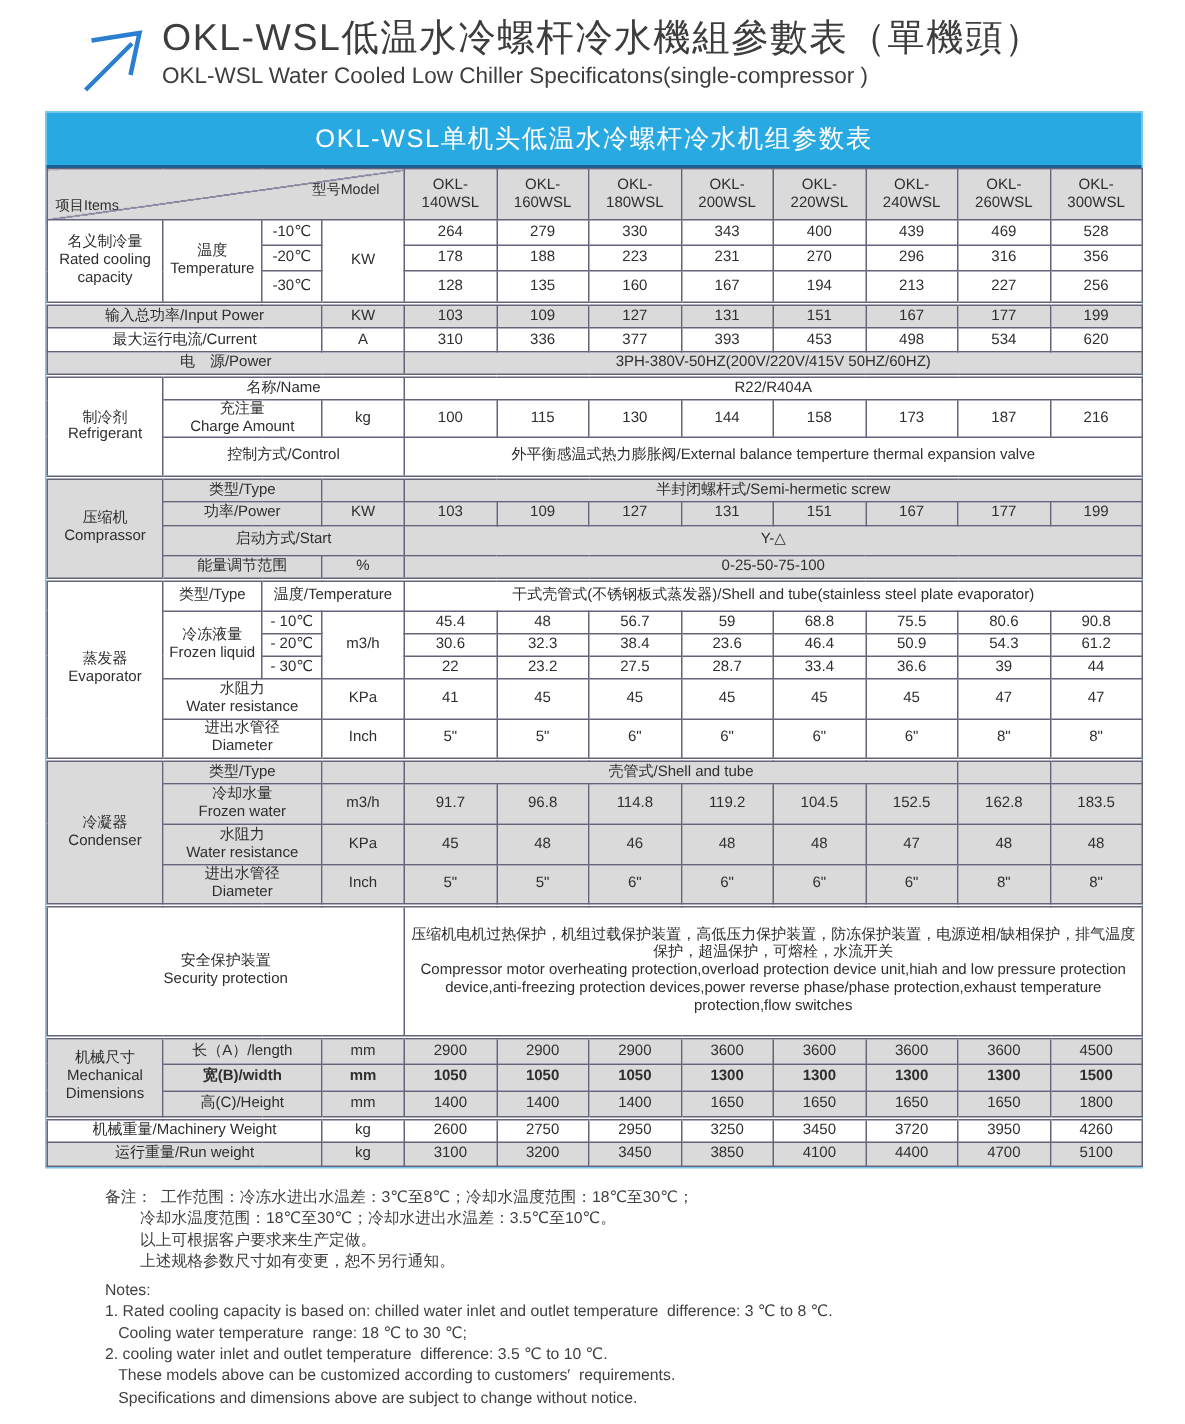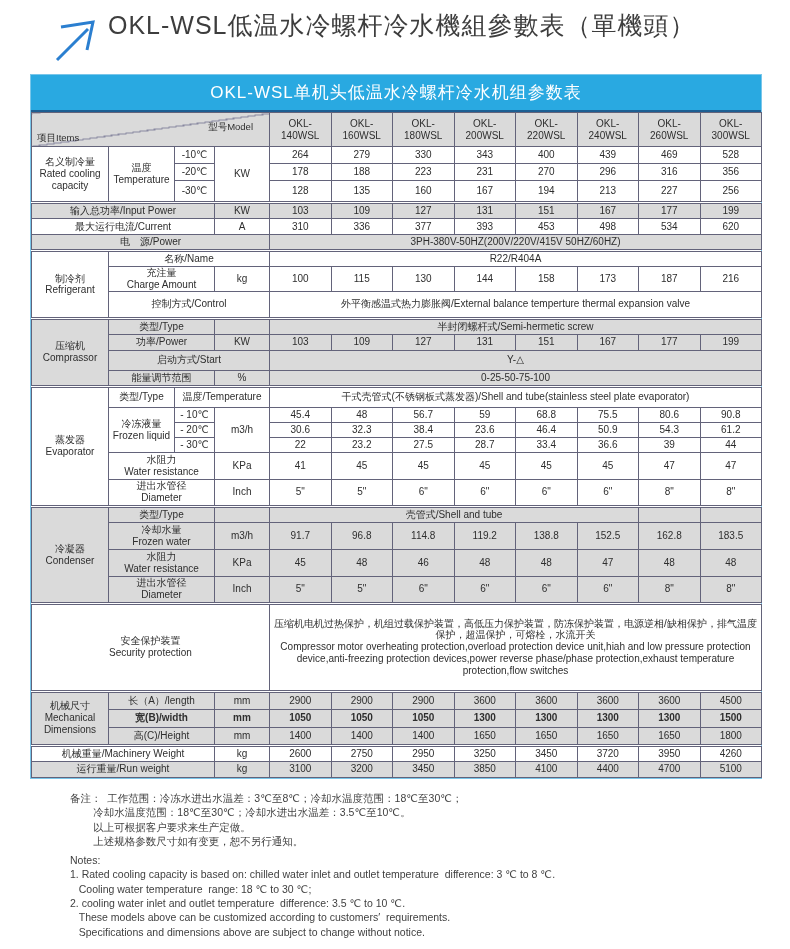--- a/index.html
+++ b/index.html
@@ -59,20 +59,21 @@
 
 <div class="page">
 
   <div class="page-header">
     <svg class="brand-arrow" viewBox="0 0 48 50" fill="none" xmlns="http://www.w3.org/2000/svg">
       <path d="M5 46 L36 15" stroke="#2b7fd0" stroke-width="3"></path>
       <path d="M9 13 L41 8 L35 36" stroke="#2b7fd0" stroke-width="3" stroke-linejoin="miter"></path>
     </svg>
     <div class="titles">
       <div class="title-cn">OKL-WSL低温水冷螺杆冷水機組參數表（單機頭）</div>
+      <div class="title-en">OKL-WSL Water Cooled Low Chiller Specificatons(single-compressor )</div>
     </div>
   </div>
 
   <div class="table-wrap">
     <div class="table-title-bar">
       <span>OKL-WSL单机头低温水冷螺杆冷水机组参数表</span>
     </div>
     <table class="spec" id="spec-table">
       <colgroup id="spec-cols">
           <col style="width: 77px;">
@@ -305,21 +306,21 @@
             <td class="k-val"></td>
           </tr>
           <tr class="row-g" style="height: 27px;">
             <td class="k-lbl" colspan="2">冷却水量
 Frozen water</td>
             <td class="k-unit">m3/h</td>
             <td class="k-val">91.7</td>
             <td class="k-val">96.8</td>
             <td class="k-val">114.8</td>
             <td class="k-val">119.2</td>
-            <td class="k-val">138.8</td>
+            <td class="k-val">104.5</td>
             <td class="k-val">152.5</td>
             <td class="k-val">162.8</td>
             <td class="k-val">183.5</td>
           </tr>
           <tr class="row-g" style="height: 27px;">
             <td class="k-lbl" colspan="2">水阻力
 Water resistance</td>
             <td class="k-unit">KPa</td>
             <td class="k-val">45</td>
             <td class="k-val">48</td>

